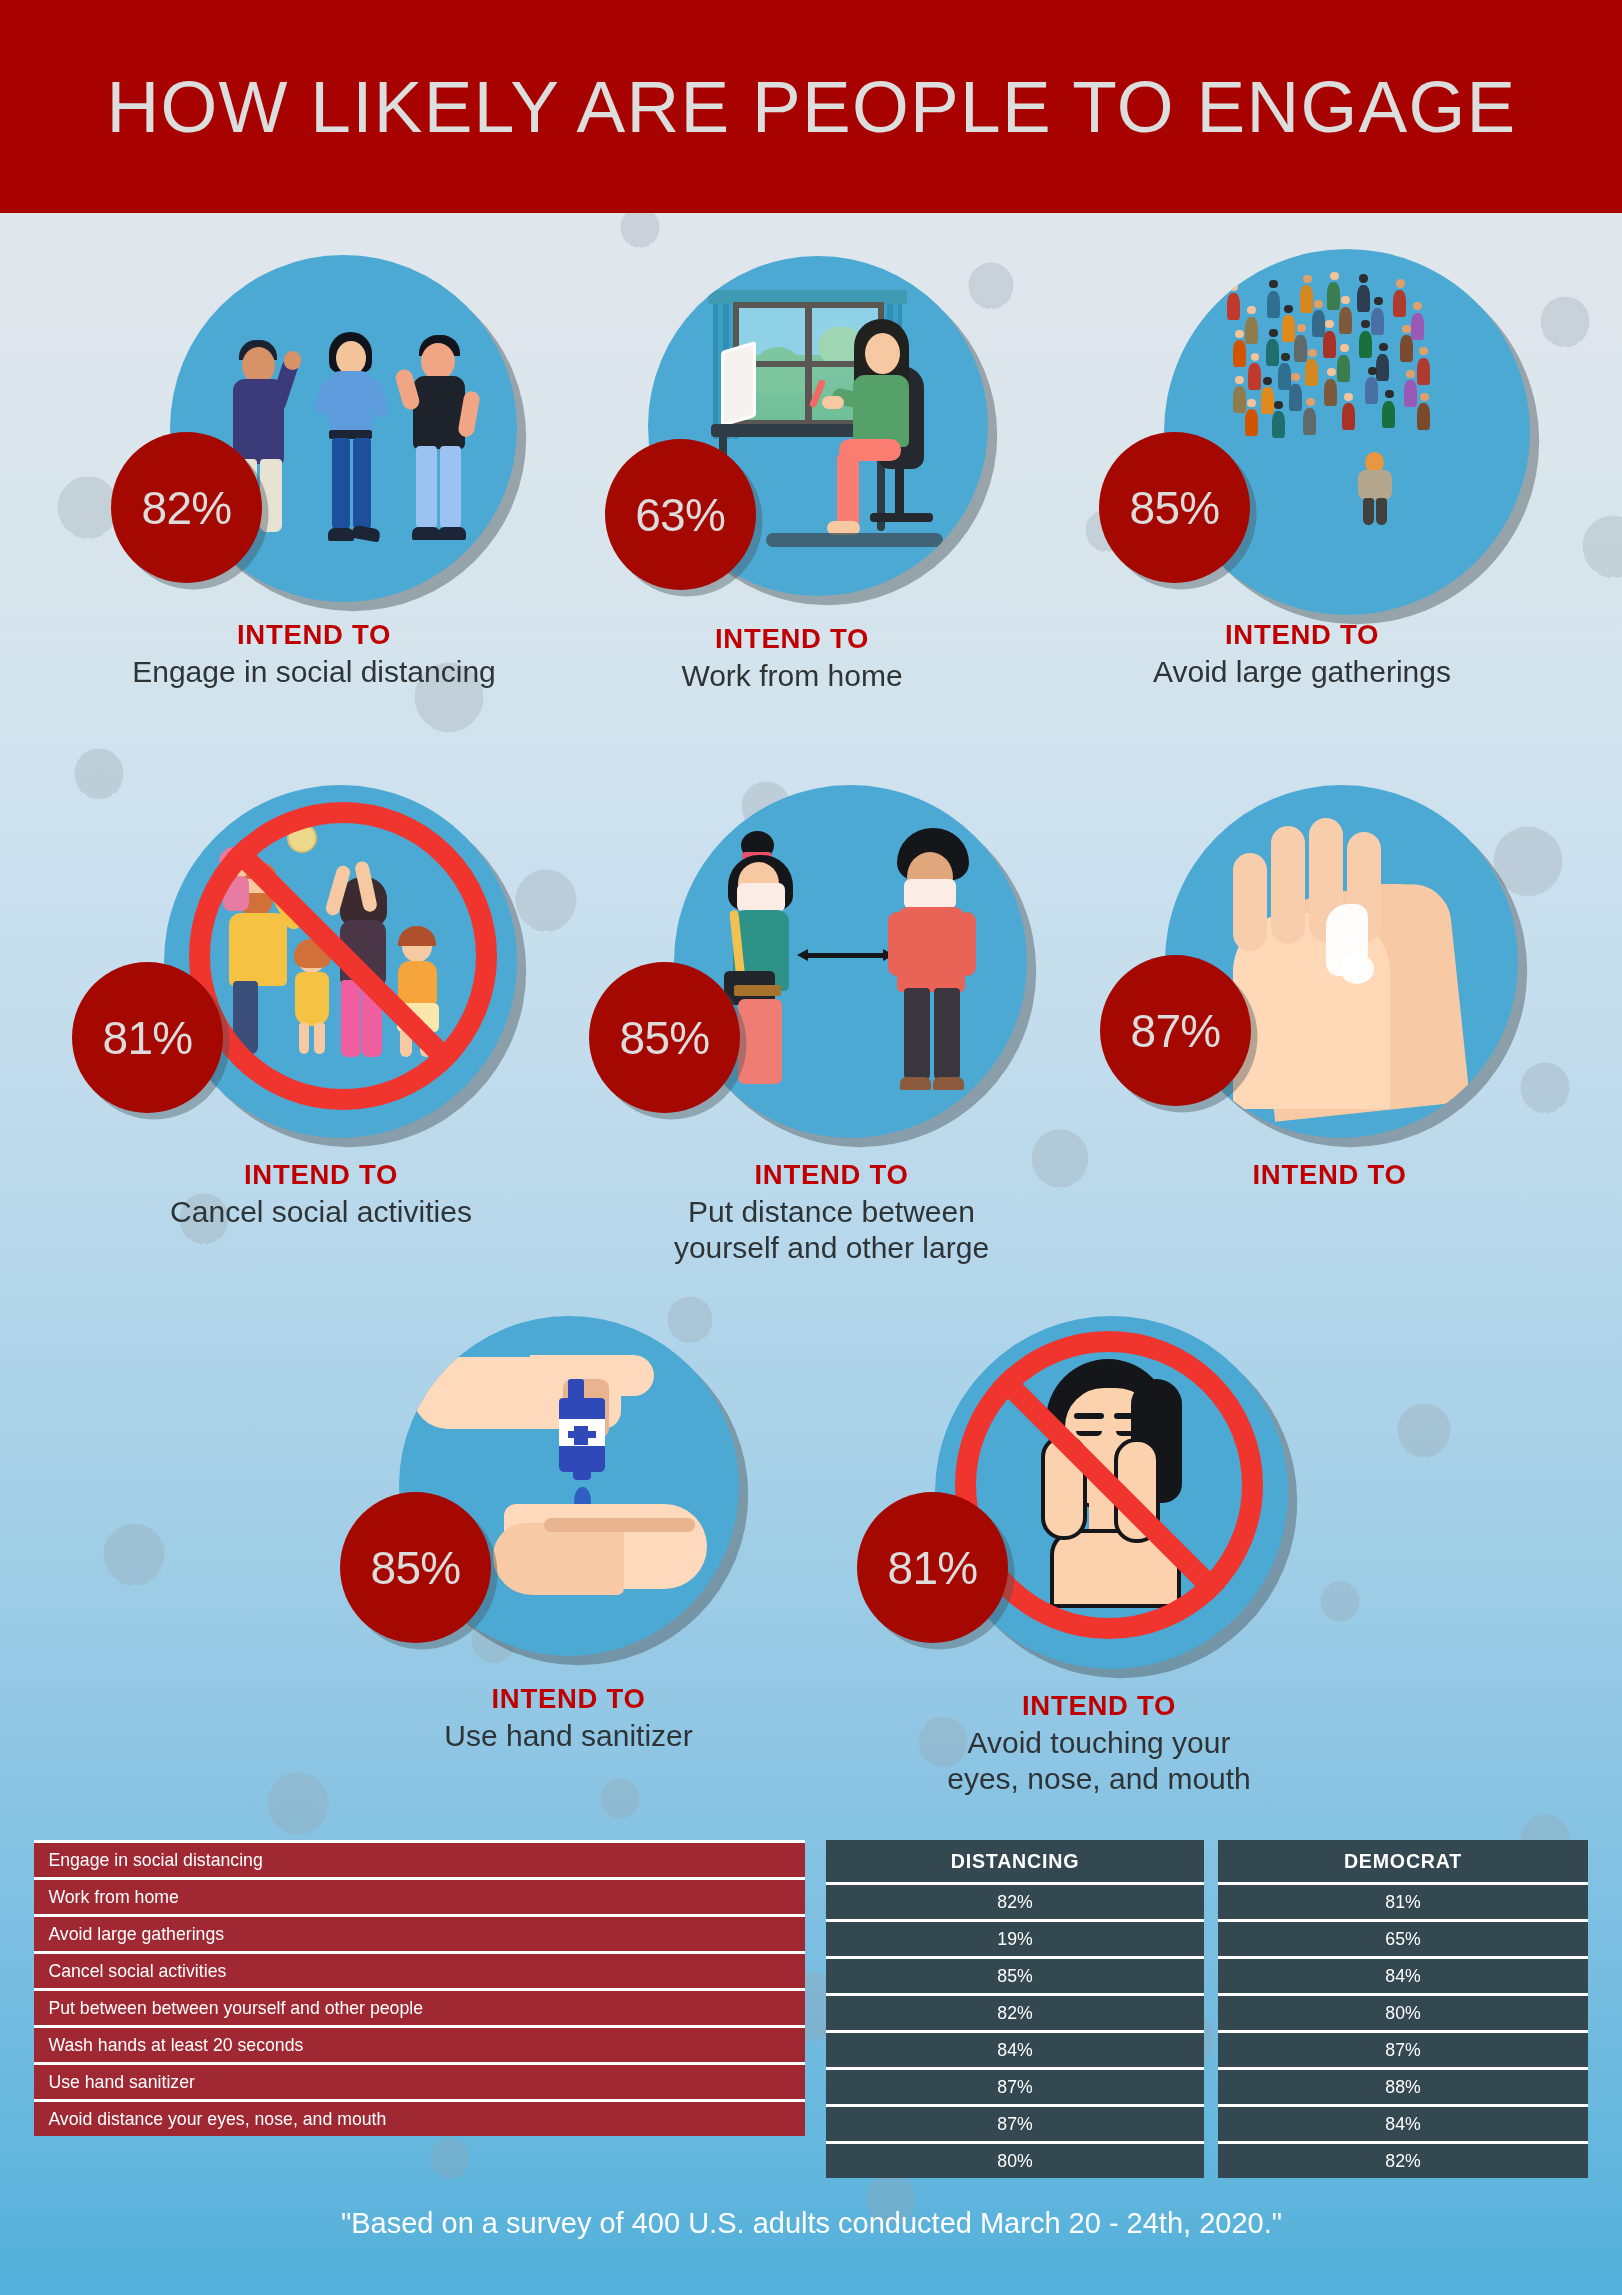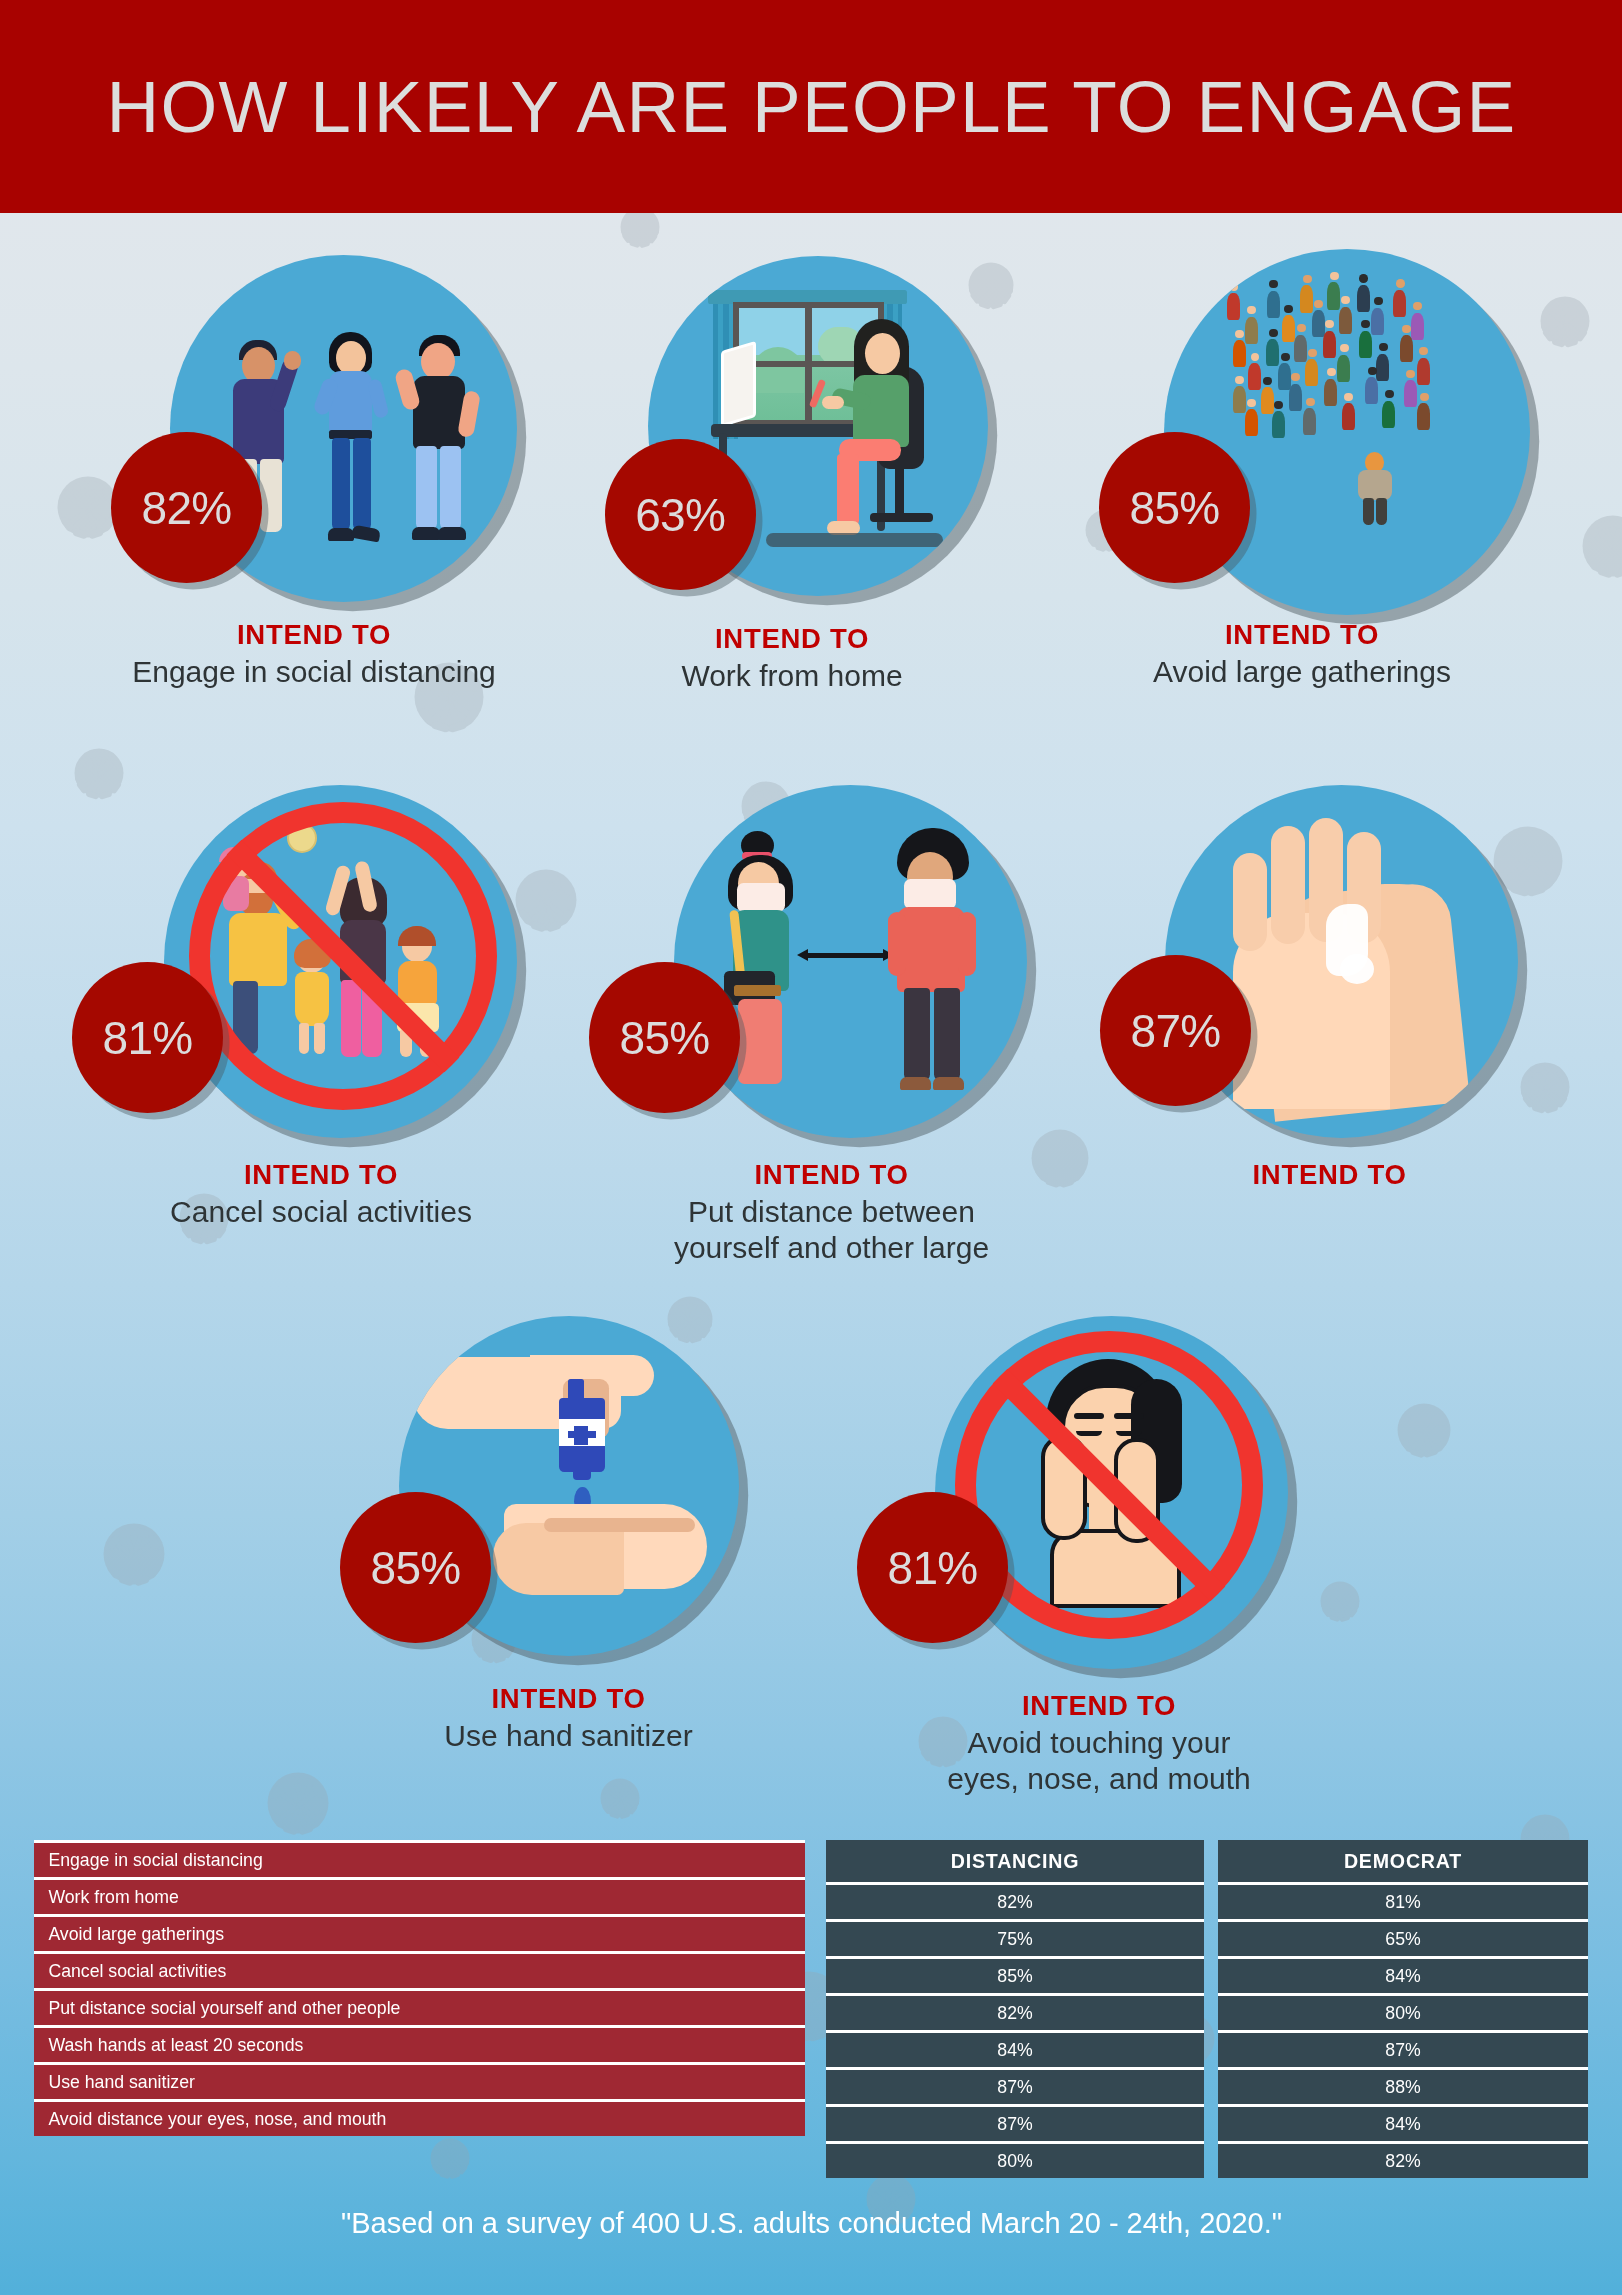--- a/index.html
+++ b/index.html
@@ -1682,32 +1682,32 @@
   </div>
 
   <div id="tableBlock">
 
     <div class="tbl behavior">
       <div id="behaviorRows">
           <div class="row">Engage in social distancing</div>
           <div class="row">Work from home</div>
           <div class="row">Avoid large gatherings</div>
           <div class="row">Cancel social activities</div>
-          <div class="row">Put distance social yourself and other people</div>
+          <div class="row">Put between between yourself and other people</div>
           <div class="row">Wash hands at least 20 seconds</div>
           <div class="row">Use hand sanitizer</div>
           <div class="row">Avoid distance your eyes, nose, and mouth</div>
         </div>
     </div>
 
     <div class="tbl rep">
       <div class="hdr">DISTANCING</div>
       <div id="repRows">
           <div class="row">82%</div>
-          <div class="row">75%</div>
+          <div class="row">19%</div>
           <div class="row">85%</div>
           <div class="row">82%</div>
           <div class="row">84%</div>
           <div class="row">87%</div>
           <div class="row">87%</div>
           <div class="row">80%</div>
         </div>
     </div>
 
     <div class="tbl dem">

